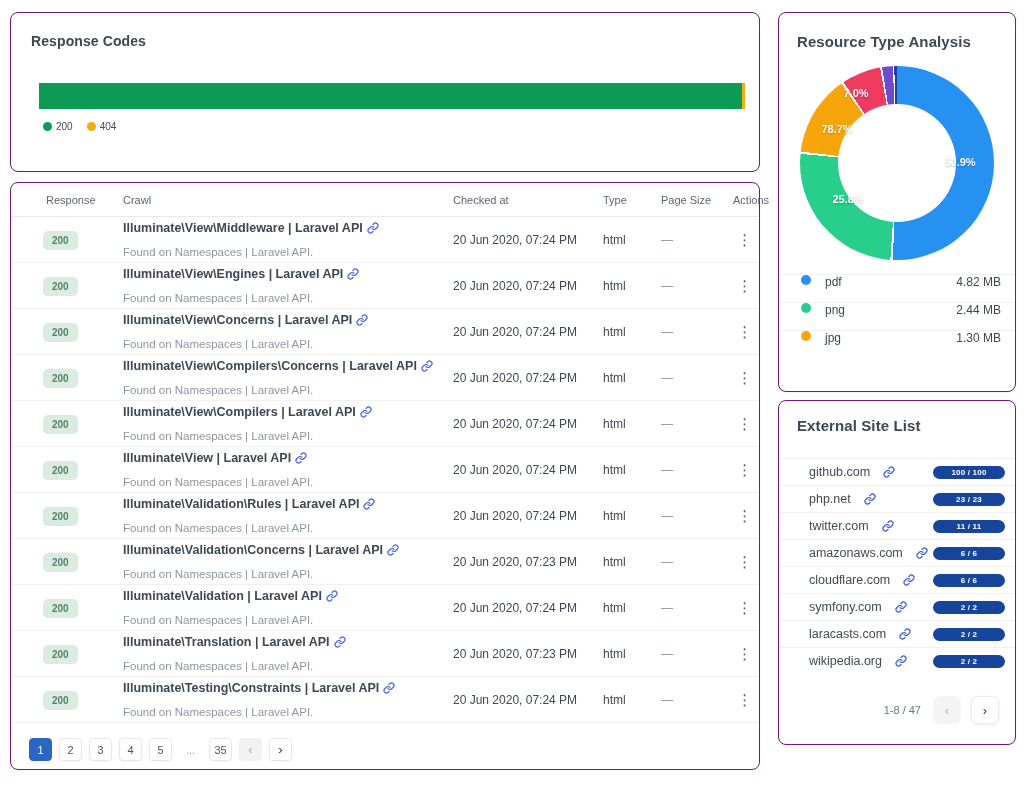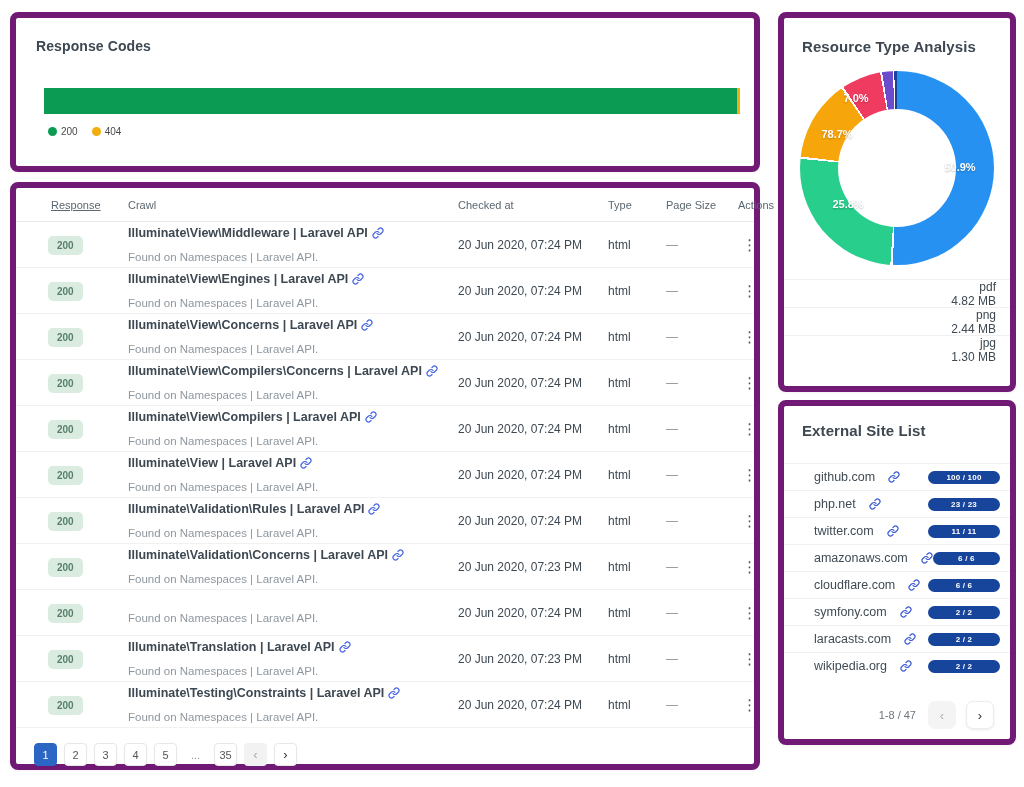--- a/index.html
+++ b/index.html
@@ -1,19 +1,19 @@
 <!DOCTYPE html>
 <html><head>
 <meta charset="utf-8">
 <style>
   * { margin:0; padding:0; box-sizing:border-box; }
   html,body { background:#fff; font-family:"Liberation Sans", sans-serif; }
   .page { position:relative; width:1024px; height:787px; background:#fff; overflow:hidden; }
 
-  .card { position:absolute; background:#fff; border:6px solid #701a75; border-radius:8px;
+  .card { position:absolute; background:#fff; border:1px solid #701a75; border-radius:8px;
           box-shadow:0 1px 3px rgba(0,0,0,0.05); }
   .card-title { font-size:15px; color:#3d4852; font-weight:600; letter-spacing:.1px; }
 
   
   .card-rc { left:10px; top:12px; width:750px; height:160px; }
   .card-rc .card-title { padding:20px 0 0 20px; font-size:14px; }
   .rc-bar { display:flex; height:26px; margin:34px 14px 0 28px; }
   .rc-seg-200 { background:#0c9b53; width:99.55%; }
   .rc-seg-404 { background:#f2ae0e; width:0.45%; }
   .rc-legend { display:flex; gap:14px; margin:12px 0 0 32px; align-items:center; }
@@ -21,21 +21,21 @@
   .dot { width:9px; height:9px; border-radius:50%; display:inline-block; }
   .dot-200 { background:#0c9b53; }
   .dot-404 { background:#f2ae0e; }
 
   
   .card-table { left:10px; top:182px; width:750px; height:588px; }
   .tgrid { display:grid; grid-template-columns:84px 330px 150px 58px 72px 1fr;
            align-items:center; padding:0 12px 0 28px; }
   .thead { height:34px; border-bottom:1px solid #e9e9e9; }
   .thead > div { font-size:11px; color:#5b6770; }
-  .th-response { padding-left:7px;text-decoration:underline; }
+  .th-response { padding-left:7px; }
   .th-actions { text-align:right; padding-right:6px; }
   .trow { height:46px; border-bottom:1px solid #f1f1f1; }
   .badge-200 { display:inline-block; margin-left:4px; background:#d9ecdf; color:#57806c;
                font-size:10px; font-weight:600; padding:4px 9px; border-radius:5px; }
   .crawl-title { font-size:12.5px; font-weight:600; color:#3d4852; white-space:nowrap;
                  display:flex; align-items:center; gap:2px; }
   .crawl-title a { color:#3d4852; text-decoration:none; cursor:pointer; }
   .crawl-sub { font-size:11.5px; color:#8e979f; margin-top:11px; }
   .c-date { font-size:12px; color:#3d4852; }
   .c-type { font-size:12px; color:#3d4852; }
@@ -68,22 +68,22 @@
       #1b4298 99.55% 99.95%, #ffffff 99.95% 100%); }
   .donut::after { content:""; position:absolute; left:50%; top:50%; width:118px; height:118px;
                   background:#fff; border-radius:50%; transform:translate(-50%,-50%); }
   .dlabel { position:absolute; color:#fff; font-size:11px; font-weight:700;
             transform:translate(-50%,-50%); text-shadow:0 1px 2px rgba(0,0,0,0.25); z-index:2; }
   .dl-blue   { left:160px; top:96px; }
   .dl-green  { left:48px;  top:133px; }
   .dl-orange { left:37px;  top:63px; }
   .dl-red    { left:56px;  top:27px; }
   .res-legend { }
-  .res-legend-row { display:flex; align-items:flex-end; height:28px; border-top:1px solid #f0f0f0;
-                    padding:0 14px 0 22px;flex-direction:column; }
+  .res-legend-row { display:flex; align-items:flex-start; height:28px; border-top:1px solid #f0f0f0;
+                    padding:0 14px 0 22px; }
   .res-legend-row .dot { width:10px; height:10px; }
   .res-name { font-size:12px; color:#3d4852; margin-left:14px; }
   .res-size { font-size:12px; color:#3d4852; margin-left:auto; }
   .dot-pdf { background:#2791f1; } .dot-png { background:#28ce8c; } .dot-jpg { background:#f6a50b; }
 
   
   .card-ext { left:778px; top:400px; width:238px; height:345px; }
   .card-ext .card-title { padding:16px 0 0 18px; }
   .ext-list { margin-top:24px; }
   .ext-row { display:flex; align-items:center; height:27px; border-top:1px solid #f0f0f0;
@@ -311,20 +311,27 @@
           <div class="c-actions">
             <span class="kebab">⋮</span>
           </div>
         </div>
 
         <div class="tgrid trow">
           <div>
             <span class="badge-200">200</span>
           </div>
           <div>
+            <div class="crawl-title">
+              <a>Illuminate\Validation | Laravel API</a>
+              <svg class="link-ic" width="12" height="12" viewBox="0 0 24 24" fill="none" stroke="#4565e6" stroke-width="2.4" stroke-linecap="round" stroke-linejoin="round">
+                <path d="M10 13a5 5 0 0 0 7.54.54l3-3a5 5 0 0 0-7.07-7.07l-1.72 1.71"></path>
+                <path d="M14 11a5 5 0 0 0-7.54-.54l-3 3a5 5 0 0 0 7.07 7.07l1.71-1.71"></path>
+              </svg>
+            </div>
             <div class="crawl-sub">Found on Namespaces | Laravel API.</div>
           </div>
           <div class="c-date">20 Jun 2020, 07:24 PM</div>
           <div class="c-type">html</div>
           <div class="c-size">—</div>
           <div class="c-actions">
             <span class="kebab">⋮</span>
           </div>
         </div>
 

